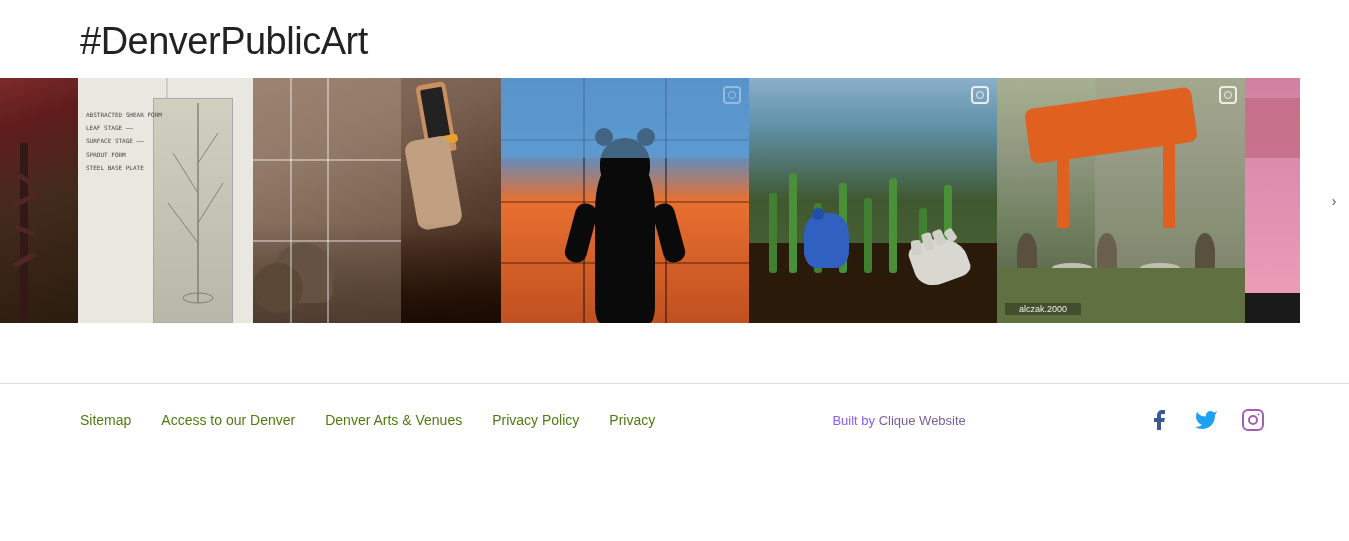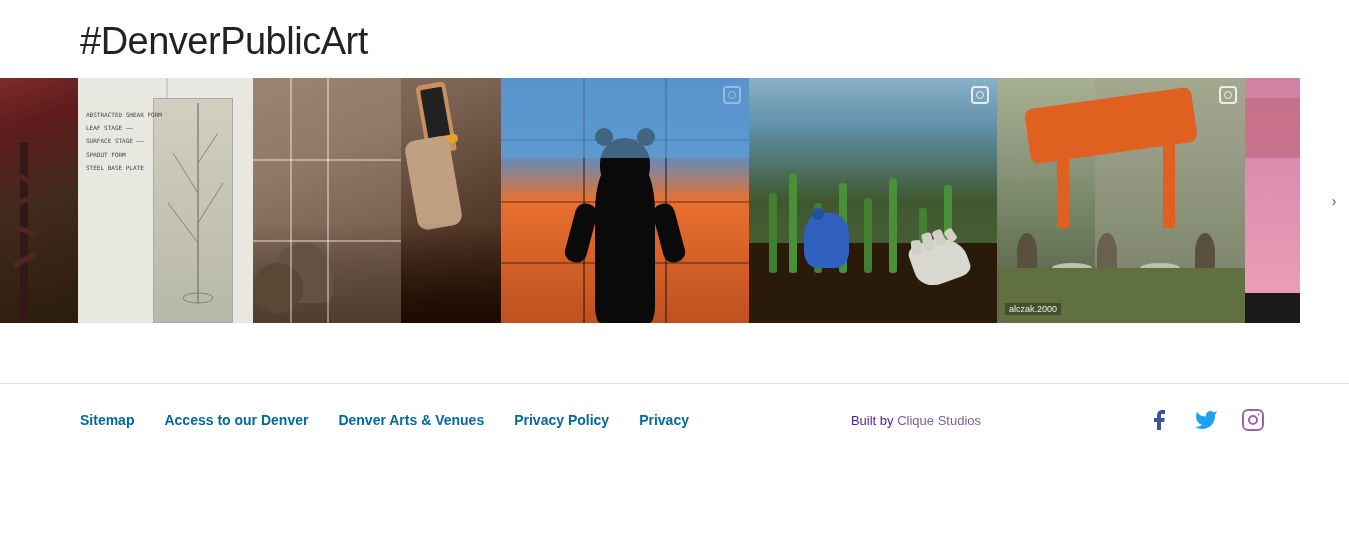--- a/index.html
+++ b/index.html
@@ -99,21 +99,21 @@
       border-radius: 50%;
     }
 
     .username-tag {
       position: absolute;
       bottom: 8px;
       left: 8px;
       font-size: 9px;
       color: rgba(255,255,255,0.9);
       background: rgba(0,0,0,0.3);
-      padding: 1px 4px;
+      padding: 1px 14px;
     }
 
     
     .separator {
       border: none;
       border-top: 1px solid #e0e0e0;
       margin: 30px 0 0 0;
     }
 
     
@@ -124,29 +124,28 @@
       justify-content: space-between;
     }
     .footer-nav {
       display: flex;
       gap: 30px;
       align-items: center;
     }
     .footer-nav a {
       text-decoration: none;
       font-size: 14px;
-      color: #0369a1;
-      font-weight: bold;
+      color: #4d7c0f;
     }
     .built-by {
       font-size: 13px;
       color: #666;
     }
     .built-by span {
-      color: #4c1d95;
+      color: #8b5cf6;
     }
     .social-icons {
       display: flex;
       gap: 15px;
       align-items: center;
     }
     .social-icon {
       width: 32px;
       height: 32px;
       display: flex;
@@ -340,21 +339,21 @@
 
   <nav class="footer-nav">
     <a href="#">Sitemap</a>
     <a href="#">Access to our Denver</a>
     <a href="#">Denver Arts &amp; Venues</a>
     <a href="#">Privacy Policy</a>
     <a href="#">Privacy</a>
   </nav>
 
   <div class="built-by">
-    <span>Built by </span><span style="color:#7a5fa0;cursor:pointer;">Clique Studios</span>
+    <span>Built by </span><span style="color:#7a5fa0;cursor:pointer;">Clique Website</span>
   </div>
 
   <div class="social-icons">
 
     <div class="social-icon">
       <svg viewBox="0 0 24 24" fill="#3b5998">
         <path d="M18 2h-3a5 5 0 0 0-5 5v3H7v4h3v8h4v-8h3l1-4h-4V7a1 1 0 0 1 1-1h3z"></path>
       </svg>
     </div>
 

